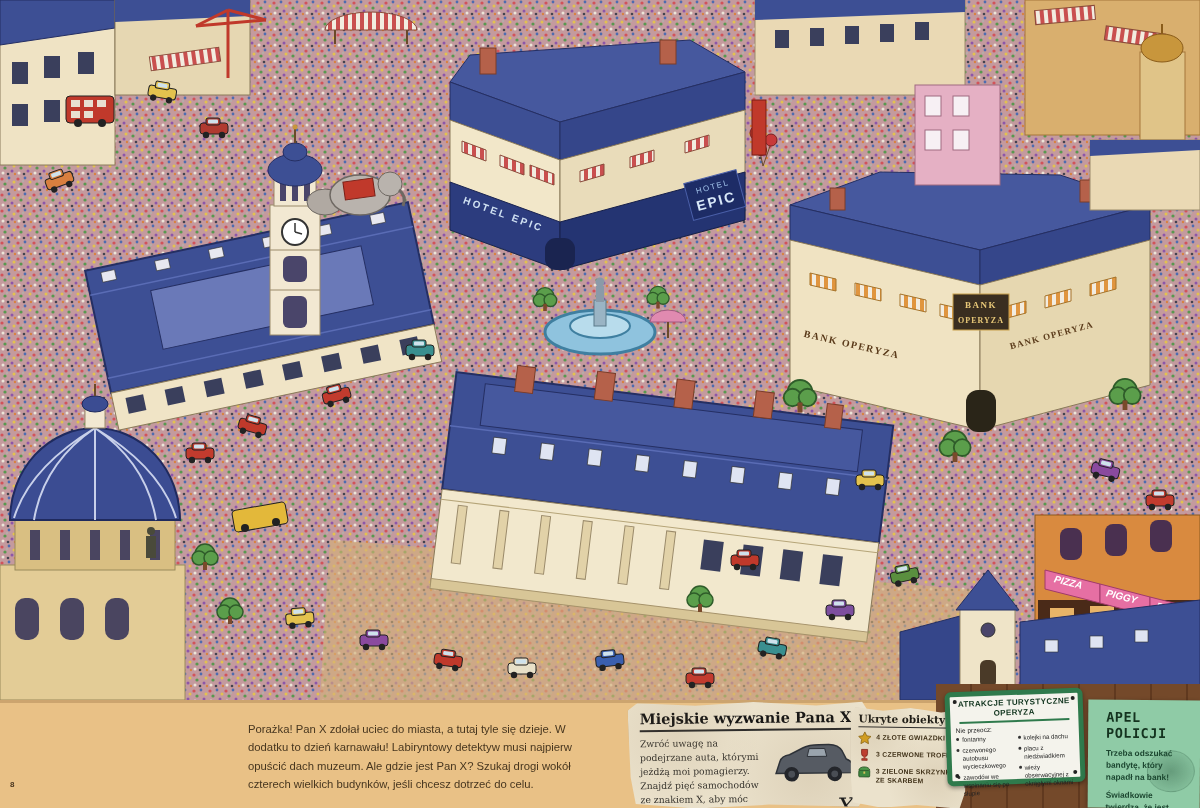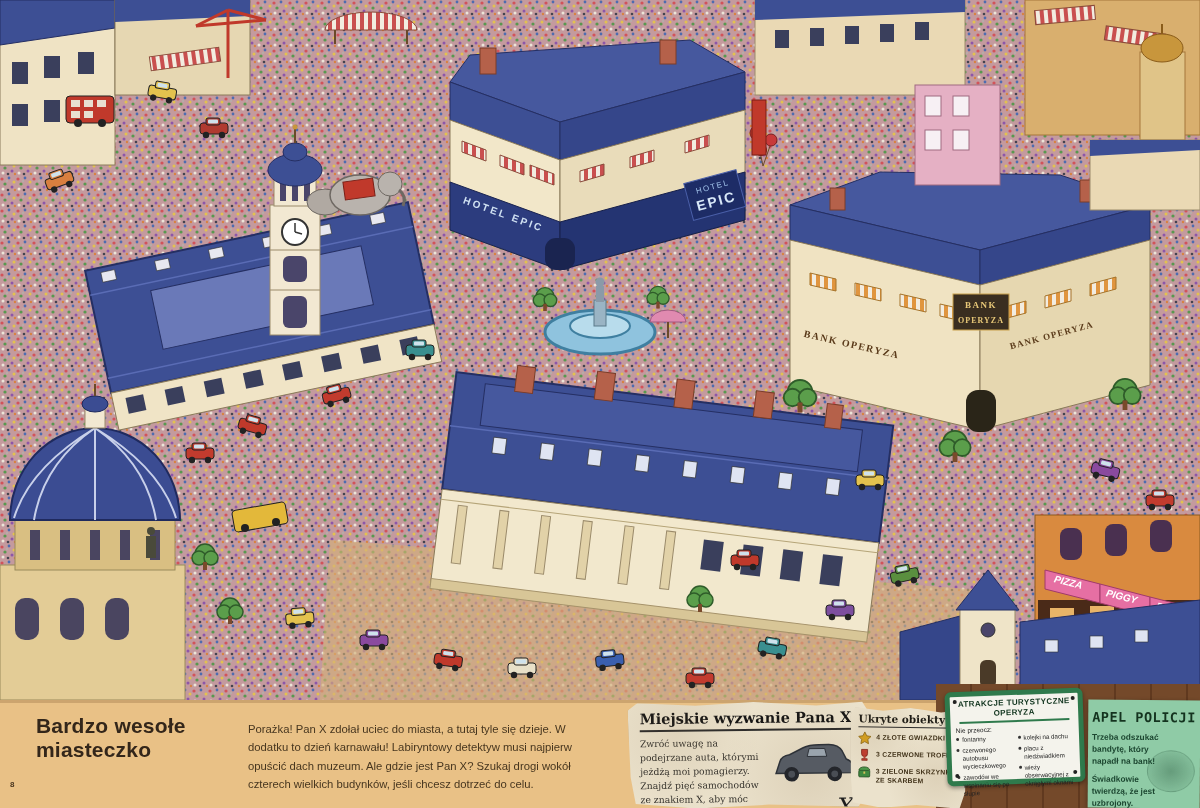--- a/index.html
+++ b/index.html
@@ -47,21 +47,21 @@
   .sign-title{margin:0;text-align:center;font-size:8px;font-weight:bold;color:#12351f;
               letter-spacing:.4px;line-height:1.25;}
   .sign-rule{height:2px;background:#2f7a4c;margin:2px 4px 3px;}
   .sign-intro{font-size:6.5px;color:#222;margin:0 0 2px;}
   .sign-cols{display:flex;gap:5px;}
   .sign-cols ul{list-style:none;margin:0;padding:0;width:60px;}
   .sign-cols li{display:flex;gap:3px;font-size:6.2px;line-height:1.3;color:#222;margin-bottom:3px;}
   .dot{flex:0 0 auto;width:3px;height:3px;border-radius:50%;background:#333;margin-top:2px;}
   
   .police-note{position:absolute;left:1088px;top:0;width:112px;height:108px;background:#8fcba6;
-        transform:rotate(.4deg);padding:9px 4px;box-sizing:border-box;box-shadow:-1px 1px 4px rgba(0,0,0,.3);}
+        transform:rotate(.4deg);padding:9px 18px;box-sizing:border-box;box-shadow:-1px 1px 4px rgba(0,0,0,.3);}
   .police-title{margin:0 0 6px;font-family:"DejaVu Sans Mono",monospace;font-size:13.5px;font-weight:bold;
         color:#14331f;letter-spacing:.5px;}
   .police-note p{margin:0 0 6px;font-size:8.3px;font-weight:bold;color:#1c4630;line-height:1.45;width:80px;}
   .stamp{position:absolute;right:5px;bottom:16px;width:46px;height:40px;border-radius:50%;
         background:radial-gradient(ellipse at center,rgba(35,80,55,.38),rgba(35,80,55,.12) 70%,transparent 72%);
         border:1px solid rgba(35,80,55,.25);}
 </style>
 </head>
 <body>
 
@@ -403,21 +403,20 @@
     <use href="#car" transform="translate(870 482)" color="#e3c24e"></use>
     <use href="#car" transform="translate(420 352)" color="#3a8f8f"></use>
     <use href="#car" transform="translate(337 397) rotate(-15)" color="#c23b2e"></use>
     <use href="#car" transform="translate(745 562)" color="#c0392b"></use>
   </svg>
 
   <div class="footer">
     <div class="wood"></div>
 
     <div class="page-num">8</div>
-    <h1 class="page-title">Bardzo wesołe miasteczko</h1>
     <p class="intro-text">Porażka! Pan X zdołał uciec do miasta, a tutaj tyle się dzieje. W dodatku to dzień karnawału! Labiryntowy detektyw musi najpierw opuścić dach muzeum. Ale gdzie jest Pan X? Szukaj drogi wokół czterech wielkich budynków, jeśli chcesz dotrzeć do celu.</p>
 
     <div class="paper challenge-panel">
       <h2 class="challenge-title">Miejskie wyzwanie Pana X</h2>
       <div class="challenge-row">
         <p class="challenge-body">Zwróć uwagę na podejrzane auta, którymi jeżdżą moi pomagierzy. Znajdź pięć samochodów ze znakiem X, aby móc ścigać mnie dalej.</p>
         <div class="car-wrap">
           <svg width="88" height="52" viewBox="0 0 90 52">
             <path d="M6 38 L10 26 Q12 20 20 19 L34 12 Q40 9 50 9 L60 9 Q70 9 74 16 L78 24 Q84 26 85 32 L85 38 Z" fill="#565b63" stroke="#2e3238" stroke-width="1.5"></path>
             <path d="M40 13 l16 0 2 8 -20 0 Z" fill="#9aa4ad" stroke="#2e3238"></path>

